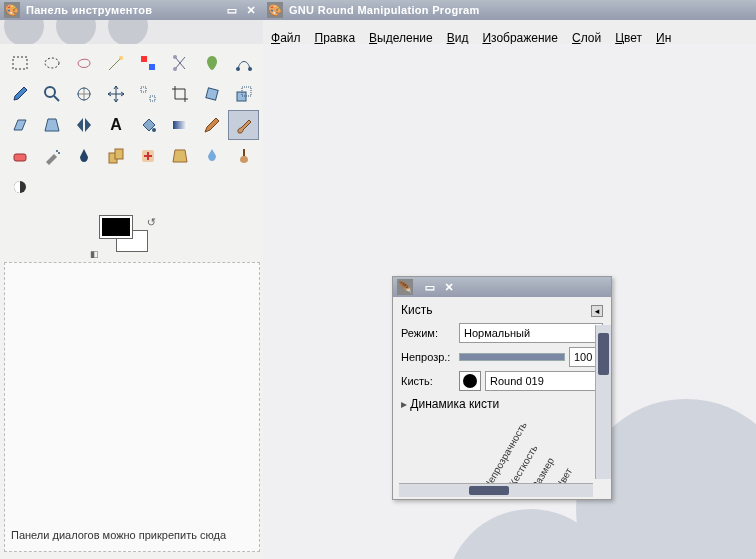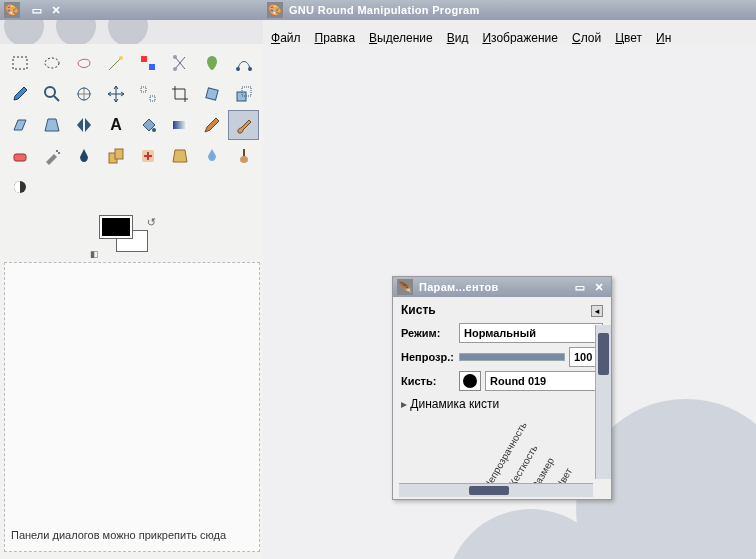--- a/index.html
+++ b/index.html
@@ -34,23 +34,23 @@
 .menubar span { cursor: pointer; }
 .menubar span u { text-decoration: underline; }
 
 .canvas { position: absolute; left: 0; top: 44px; right: 0; bottom: 0; background: #f0f0f2; overflow: hidden; }
 .canvas .blob { position: absolute; width: 220px; height: 220px; border-radius: 50%; background: #d0d4dc; }
 .canvas .b1 { right: -40px; bottom: -60px; }
 .canvas .b2 { right: 140px; bottom: -120px; width: 170px; height: 170px; }
 
 .opts { position: absolute; left: 392px; top: 276px; width: 220px; background: #efefef; border: 1px solid #999; box-shadow: 2px 2px 4px rgba(0,0,0,.25); }
 .opts .body { padding: 6px 8px 4px 8px; position: relative; }
-.opts h4 { font-size: 12px; font-weight: bold; margin-bottom: 6px; }
+.opts h4 { font-size: 12px; font-weight: normal; margin-bottom: 6px; }
 .opts .miniarrow { position: absolute; right: 8px; top: 8px; width: 12px; height: 12px; border: 1px solid #888; background: #ddd; font-size: 9px; display: flex; align-items: center; justify-content: center; }
-.row { display: flex; align-items: center; gap: 4px; margin: 4px 0; font-size: 11px; font-weight: bold; }
+.row { display: flex; align-items: center; gap: 4px; margin: 4px 0; font-size: 11px; }
 .row label { width: 54px; }
 .field { flex: 1; height: 20px; border: 1px solid #999; background: #fff; padding: 0 4px; display: flex; align-items: center; font-size: 11px; }
 .slider { flex: 1; height: 8px; background: #cbd3de; position: relative; border: 1px solid #9aa; }
 .slider .track { position: absolute; left: 0; top: 0; bottom: 0; background: #7a88a3; }
 .brushprev { width: 22px; height: 20px; border: 1px solid #888; background: #fff; display: flex; align-items: center; justify-content: center; }
 .brushprev .dot { width: 14px; height: 14px; border-radius: 50%; background: #000; }
 .expander { margin: 6px 0 2px 0; font-size: 12px; cursor: pointer; }
 .expander::before { content: "▸ "; color: #555; }
 
 .dyn { position: relative; height: 80px; margin-top: 4px; }
@@ -59,20 +59,21 @@
 .vscroll .thumb { position: absolute; left: 2px; right: 2px; top: 8px; height: 42px; background: #525a76; border-radius: 2px; }
 .hscroll { position: absolute; left: 6px; right: 18px; bottom: 2px; height: 14px; background: #d8dbe2; border-top: 1px solid #aaa; }
 .hscroll .thumb { position: absolute; top: 2px; bottom: 2px; left: 70px; width: 40px; background: #525a76; border-radius: 2px; }
 </style>
 </head>
 <body>
 
 <div class="toolbox">
   <div class="titlebar">
     <span class="ticon">🎨</span>
+    <span class="title">Панель инструментов</span>
     <span class="winbtn">▭</span>
     <span class="winbtn">✕</span>
   </div>
   <div class="tb-deco">
     <div class="eye e1"></div>
       <div class="eye e2"></div>
       <div class="eye e3"></div>
   </div>
   <div class="tools" id="tools">
       <div class="tool">
@@ -292,21 +293,20 @@
     </div>
   <div class="canvas">
     <div class="blob b1"></div>
     <div class="blob b2"></div>
   </div>
 </div>
 
 <div class="opts">
   <div class="titlebar">
     <span class="ticon">🪶</span>
-    <span class="title">Парам...ентов</span>
     <span class="winbtn">▭</span>
     <span class="winbtn">✕</span>
   </div>
   <div class="body">
     <h4>Кисть</h4>
     <div class="miniarrow">◂</div>
 
     <div class="row">
       <label>Режим:</label>
       <div class="field">

